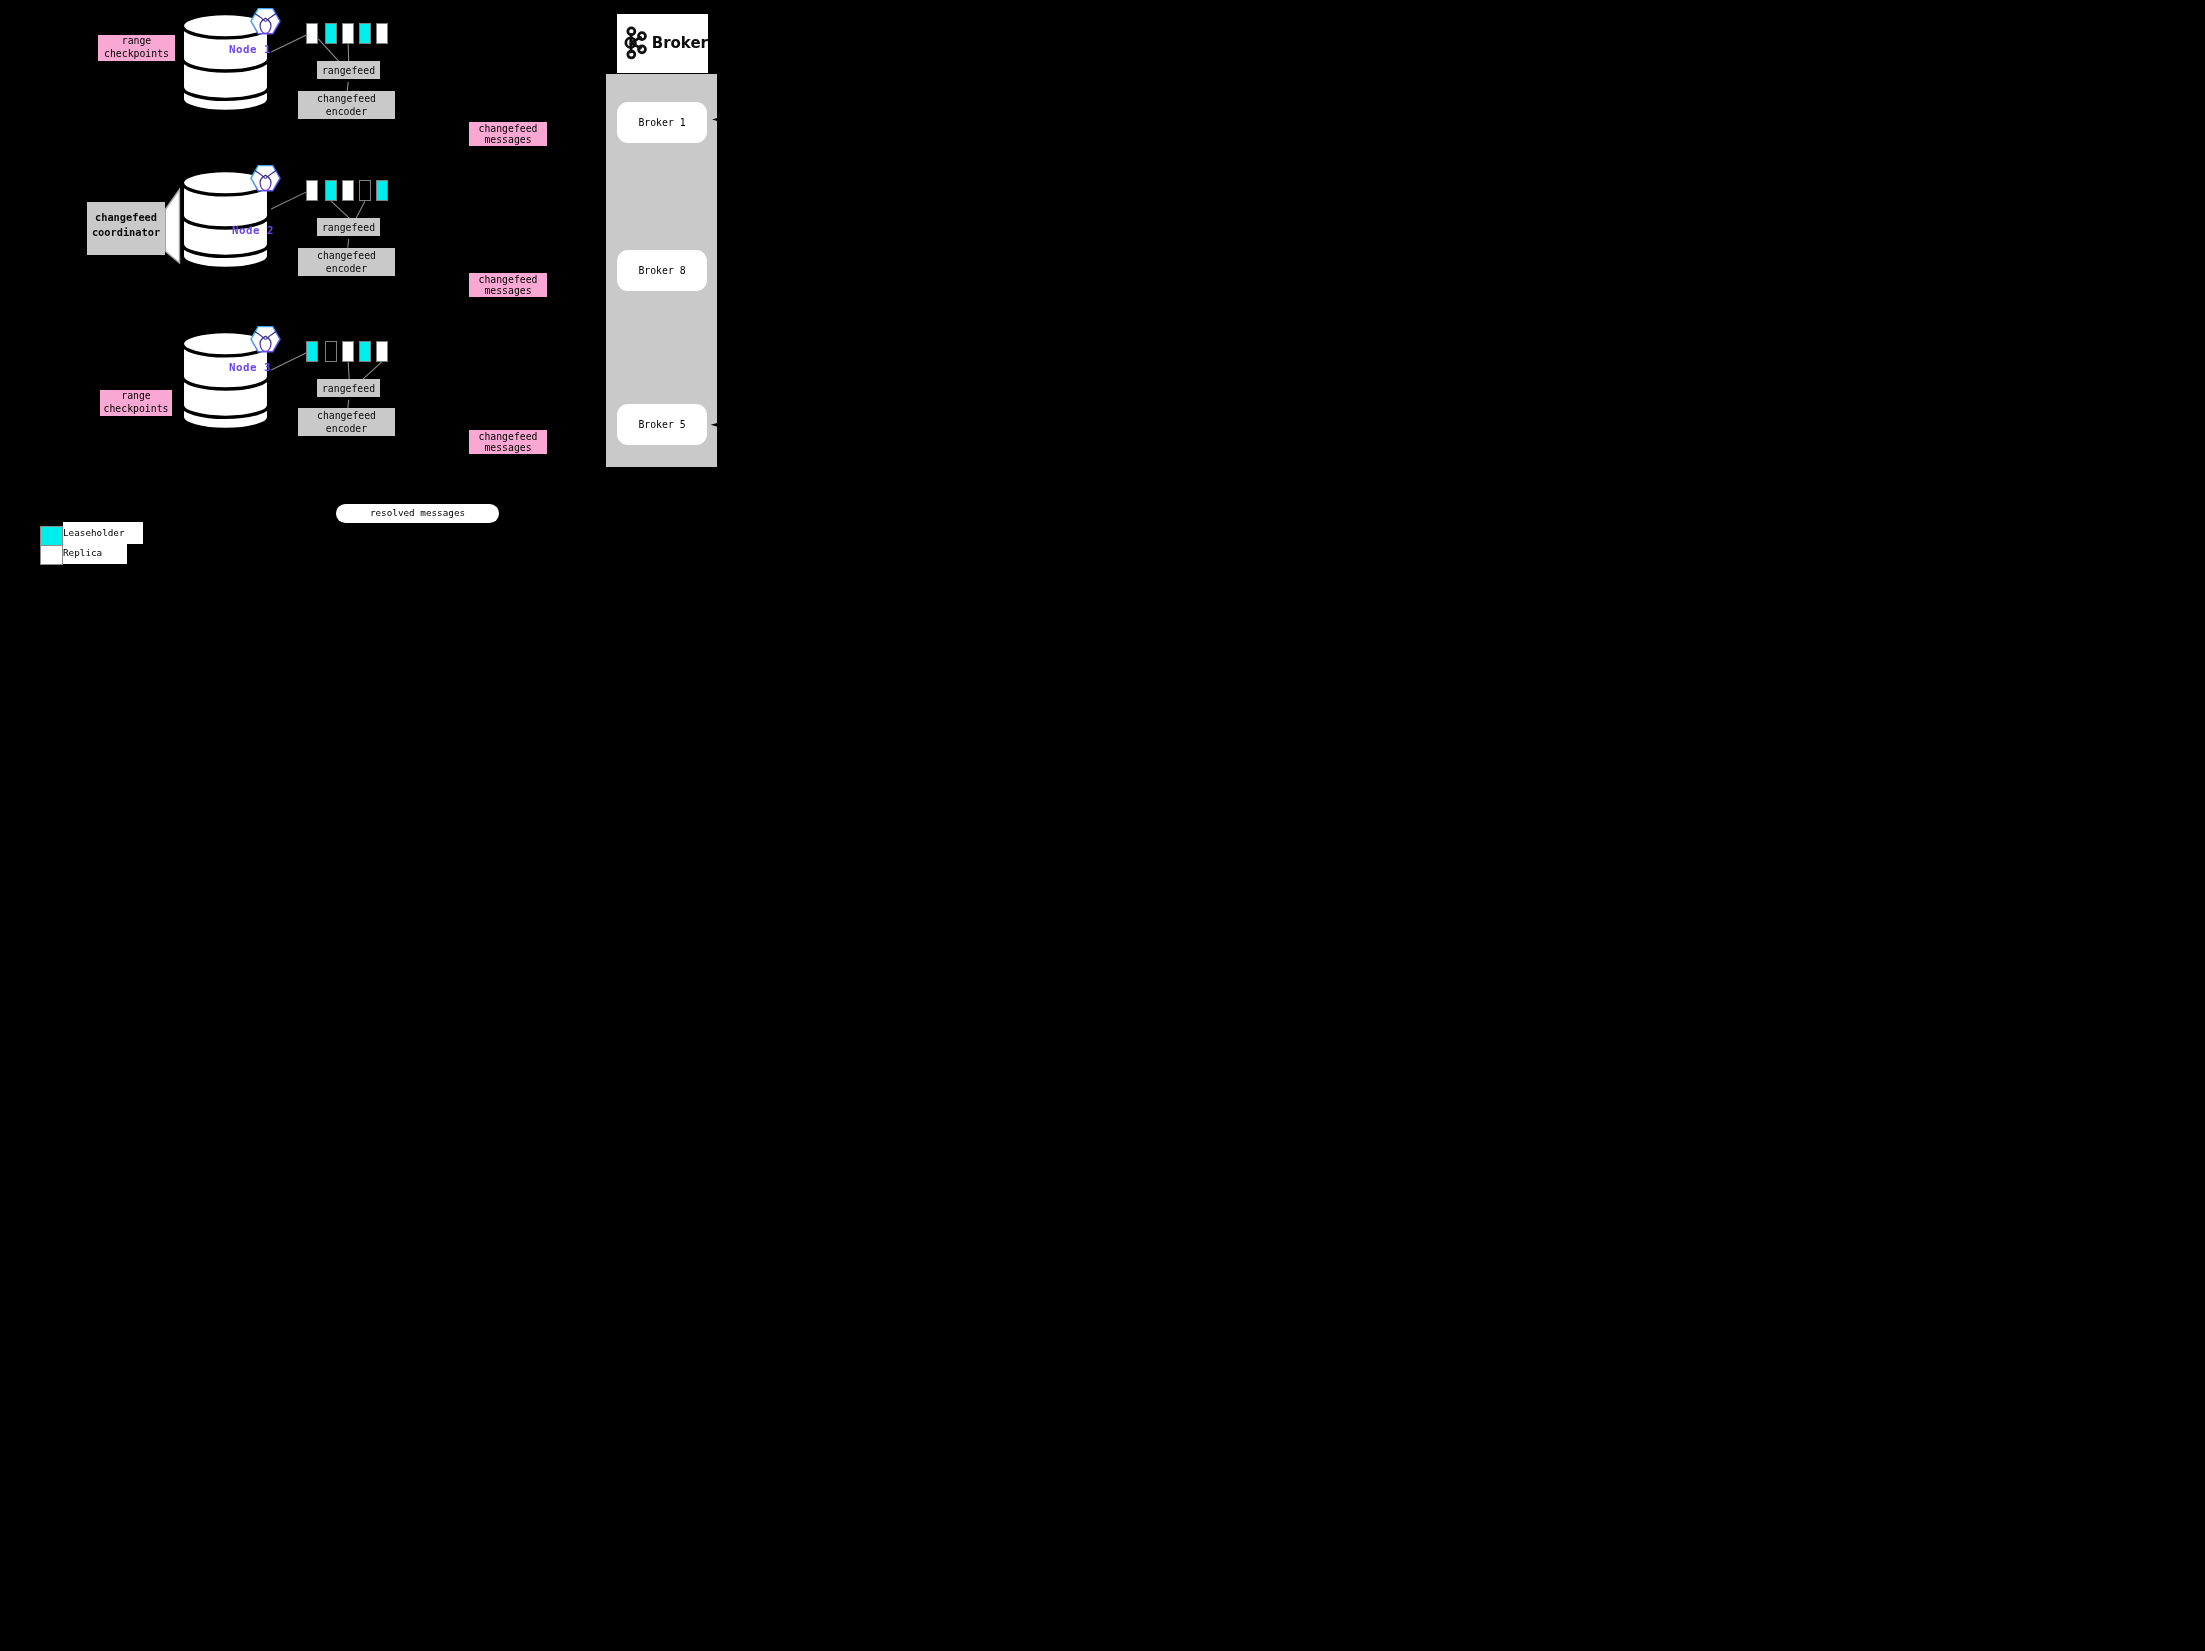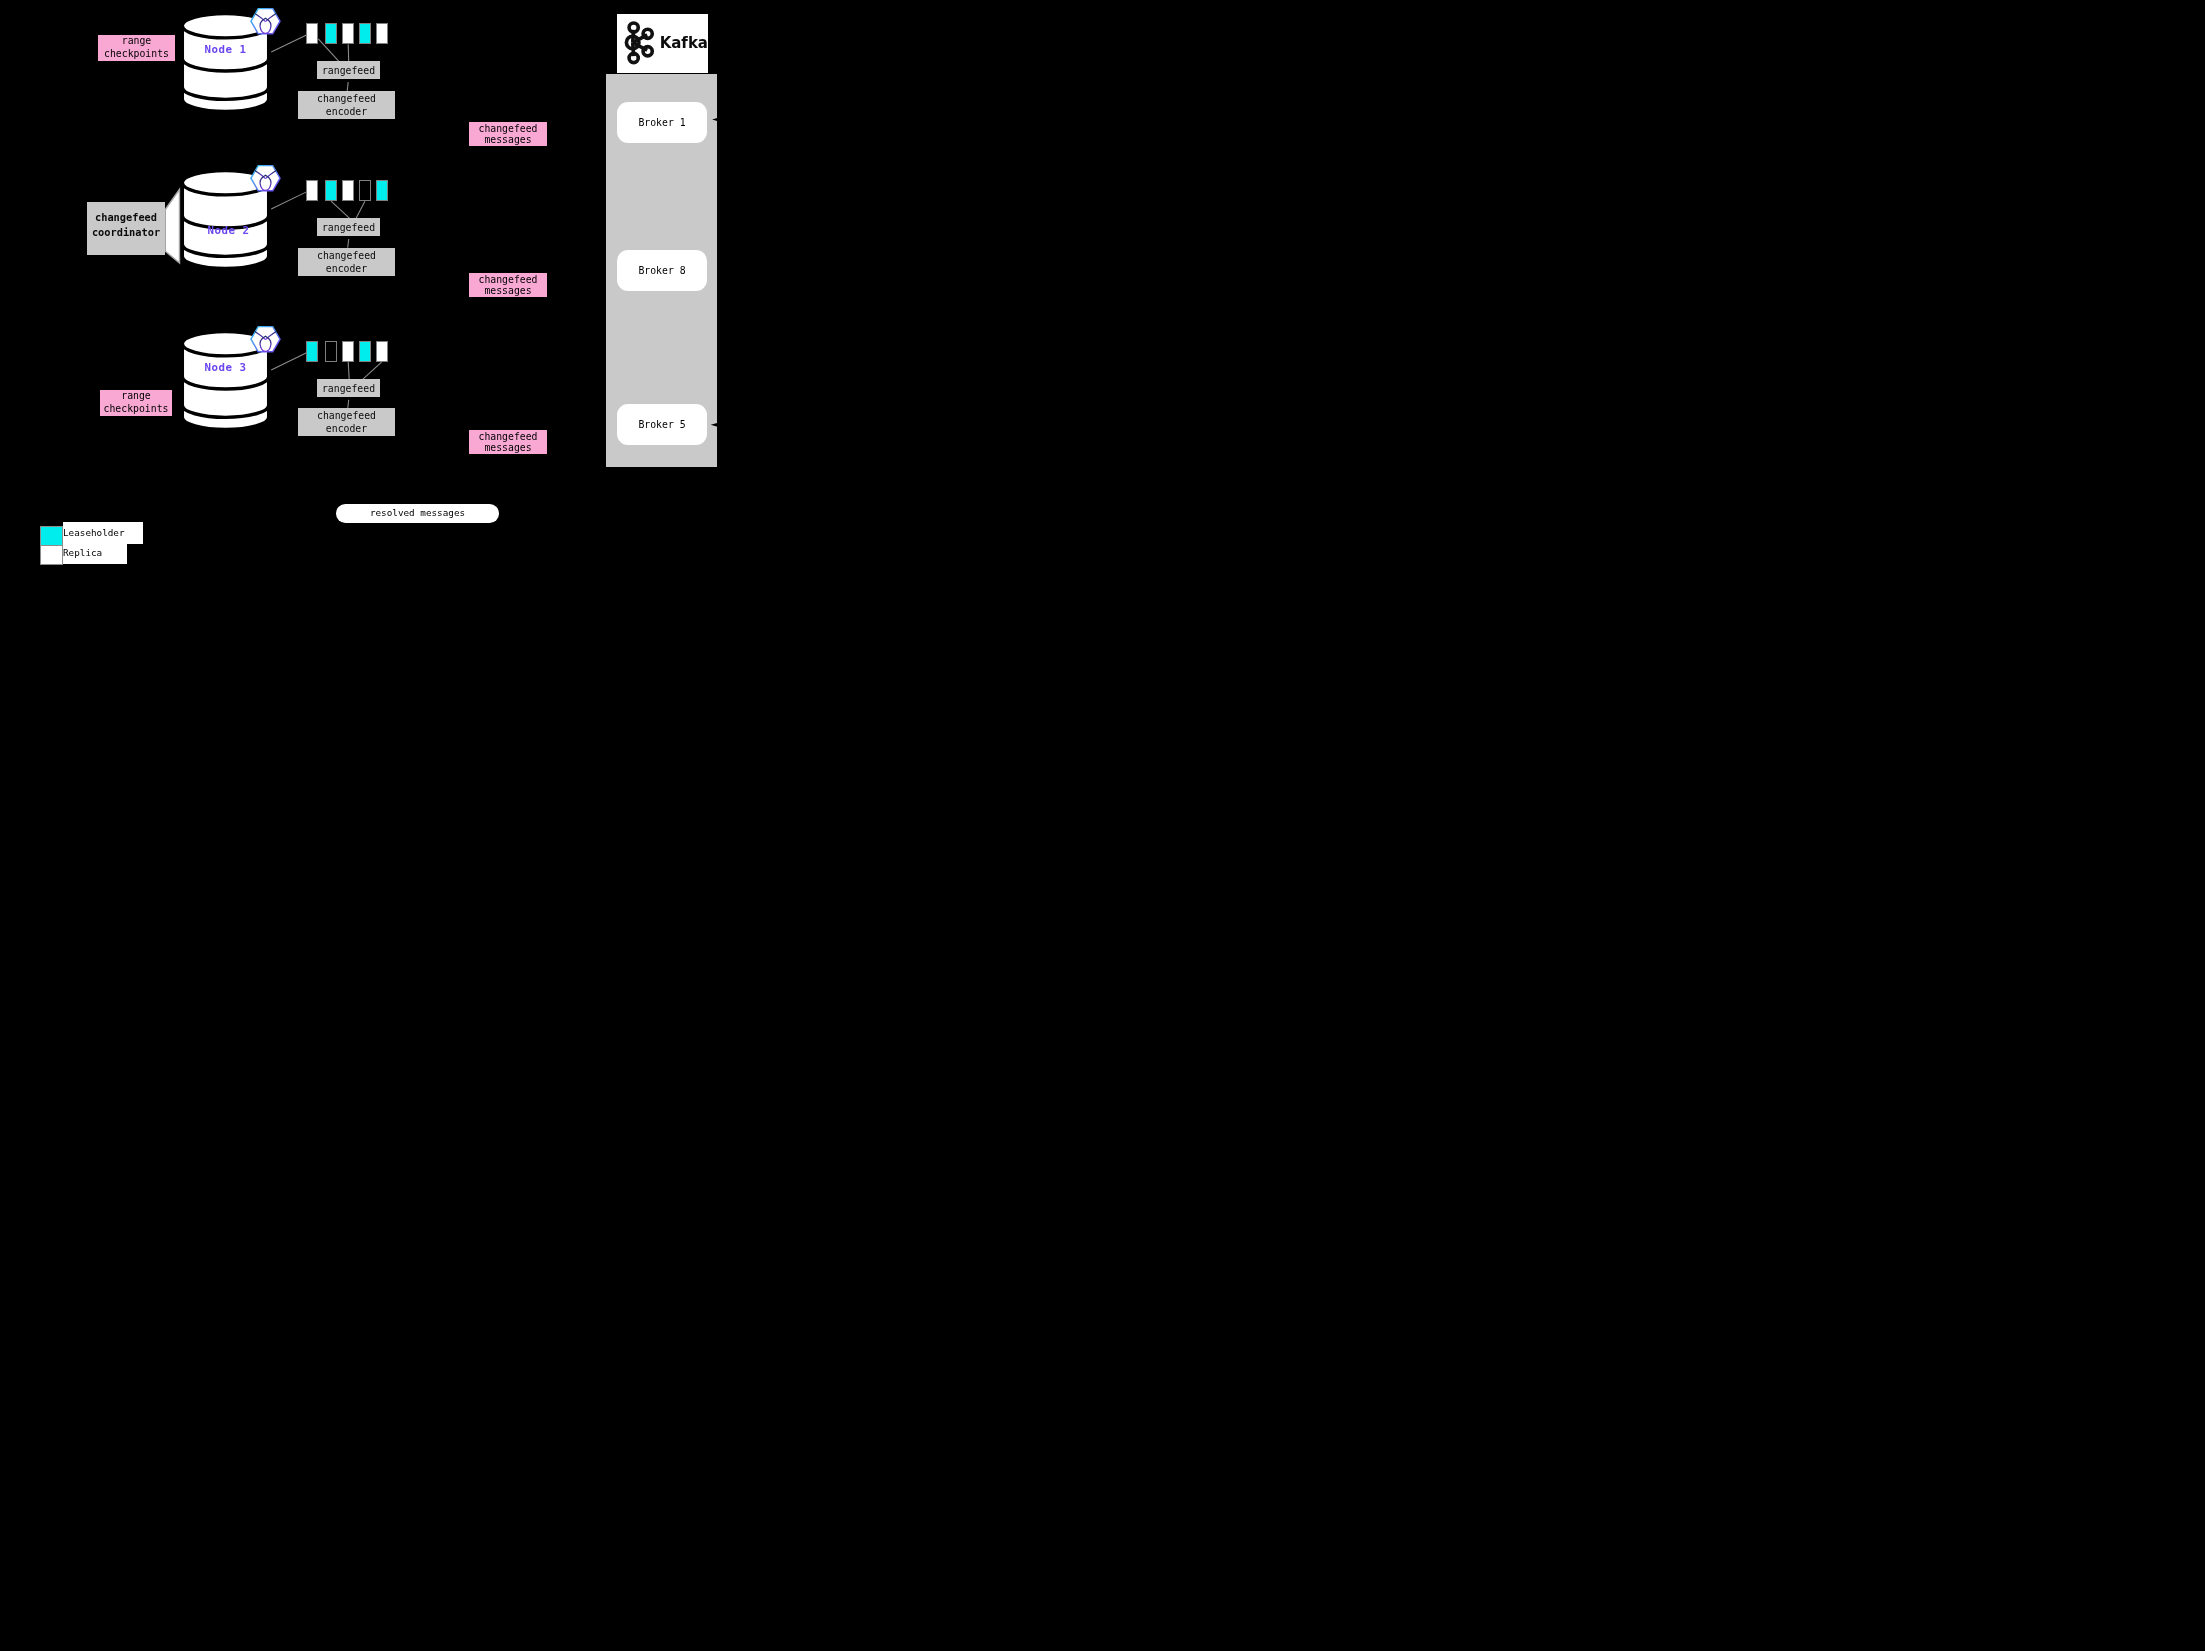--- a/index.html
+++ b/index.html
@@ -17,21 +17,21 @@
   .caption{width:77px;height:25.5px;font-size:9.8px;line-height:12.7px;}
   
   .rangefeed{width:63px;height:18px;font-size:9.8px;line-height:20.6px;z-index:3;}
   
   .encoder{width:97px;height:27px;font-size:9.8px;line-height:13.2px;padding-top:1px;z-index:3;}
   
   .msgs{width:78px;height:22.6px;z-index:3;}
   
   .coord{width:78px;height:45px;font-size:10.3px;line-height:14.7px;font-weight:bold;padding-top:7.8px;z-index:3;}
   
-  .nodename{width:91px;text-align:center;font-weight:bold;font-size:10.8px;color:#6b46f0;letter-spacing:0.5px;z-index:3;}
+  .nodename{width:91px;text-align:right;font-weight:bold;font-size:10.8px;color:#6b46f0;letter-spacing:0.5px;z-index:3;}
   
   .range{position:absolute;width:12.3px;height:21px;border:1.5px solid #7f7f7f;box-sizing:border-box;z-index:3;}
   .range[data-kind="replica"]{background:#ffffff;}
   .range[data-kind="leaseholder"]{background:#00eded;}
   .range[data-kind="empty"]{background:#000000;}
   
   .kafkabox{left:617px;top:13.7px;width:91px;height:59px;background:#fff;display:flex;align-items:center;z-index:3;}
   .kafkaword{font-family:"DejaVu Sans","Liberation Sans",sans-serif;font-weight:bold;font-size:15px;color:#0d0d0d;margin-left:2.9px;}
   .kcontainer{left:606px;top:74px;width:111px;height:393px;background:#c9c9c9;z-index:1;}
   .broker{left:617px;width:90px;height:41px;background:#fff;border-radius:11px;
@@ -206,21 +206,21 @@
         <line x1="18" y1="48" x2="20" y2="76"></line>
         <line x1="18" y1="48" x2="48" y2="32"></line>
         <line x1="18" y1="48" x2="48" y2="64"></line>
         <circle cx="20" cy="17" r="9.5"></circle>
         <circle cx="18" cy="48" r="13"></circle>
         <circle cx="20" cy="80" r="9.5"></circle>
         <circle cx="49" cy="30" r="9.5"></circle>
         <circle cx="49" cy="66" r="9.5"></circle>
       </g>
     </svg>
-    <span class="kafkaword">Kafka</span>
+    <span class="kafkaword">Broker</span>
   </div>
 
   <div class="abs kcontainer"></div>
   <div class="abs broker" style="top:102px;">Broker 1</div>
   <div class="abs broker" style="top:250px;">Broker 8</div>
   <div class="abs broker" style="top:404px;">Broker 5</div>
 
   <div class="abs pill">resolved messages</div>
 
   <div class="abs swatch" style="left:40px;top:526px;background:#00eded;"></div>

